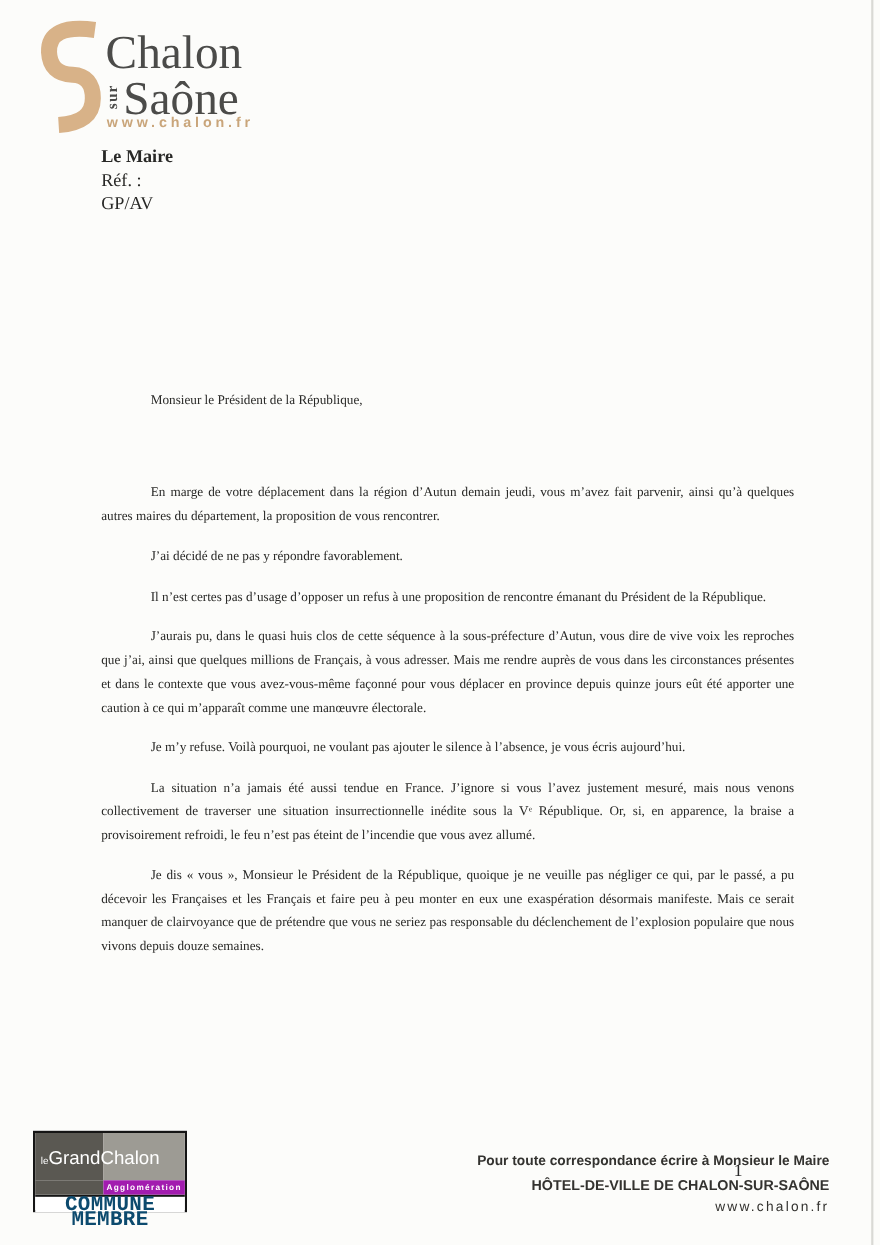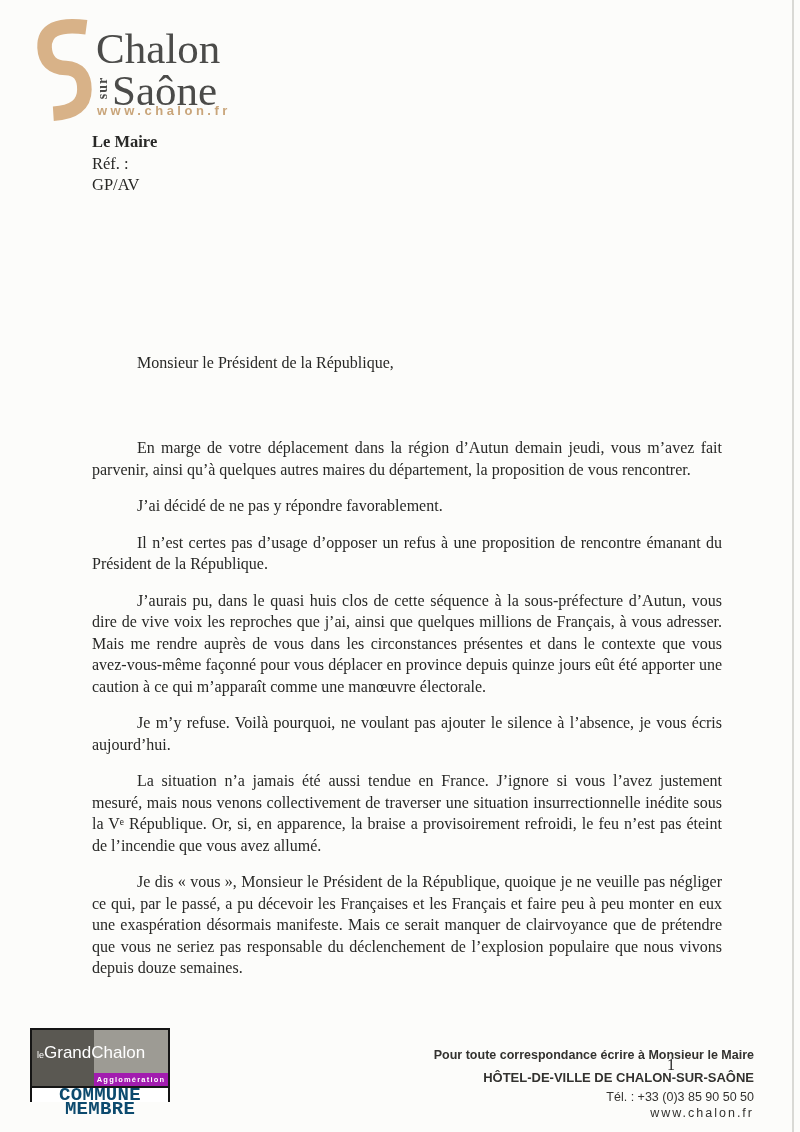--- a/index.html
+++ b/index.html
@@ -32,21 +32,21 @@
 
   
   .sender{position:absolute;left:92px;top:131px;font-size:16.5px;line-height:21.5px;}
   .sender .title{font-weight:700;}
 
   
   .subject-block{position:absolute;left:377px;top:212px;font-size:16.5px;}
   .subject-block p{margin:0 0 19px 0;line-height:22px;}
 
   
-  .letter-body{position:absolute;left:92px;top:352px;width:630px;font-size:16px;}
+  .letter-body{position:absolute;left:92px;top:352px;width:630px;font-size:12px;}
   .salutation{margin:0 0 63px 0;text-indent:45px;line-height:22px;}
   .letter-body p.para{
     margin:0 0 15px 0;
     line-height:21.5px;
     text-align:justify;
     text-indent:45px;
   }
 
   
   .gc{position:absolute;left:30px;top:1028px;width:140px;height:74px;border:2px solid #151515;background:#fff;box-sizing:border-box;}
@@ -127,20 +127,19 @@
     <div class="gc-strip">
       <div class="gc-strip-left"></div>
       <div class="gc-strip-right">Agglomération</div>
     </div>
     <div class="gc-band">COMMUNE MEMBRE</div>
   </div>
 
   <div class="footer-right">
     <div class="note">Pour toute correspondance écrire à Monsieur le Maire</div>
     <div class="hotel">HÔTEL-DE-VILLE DE CHALON-SUR-SAÔNE</div>
-    <div class="tel">Tél. : +33 (0)3 85 90 50 50</div>
     <div class="site">www.chalon.fr</div>
   </div>
 
   <div class="page-number">1</div>
 
   <div class="scan-edge"></div>
 </div>
 
 </body></html>

